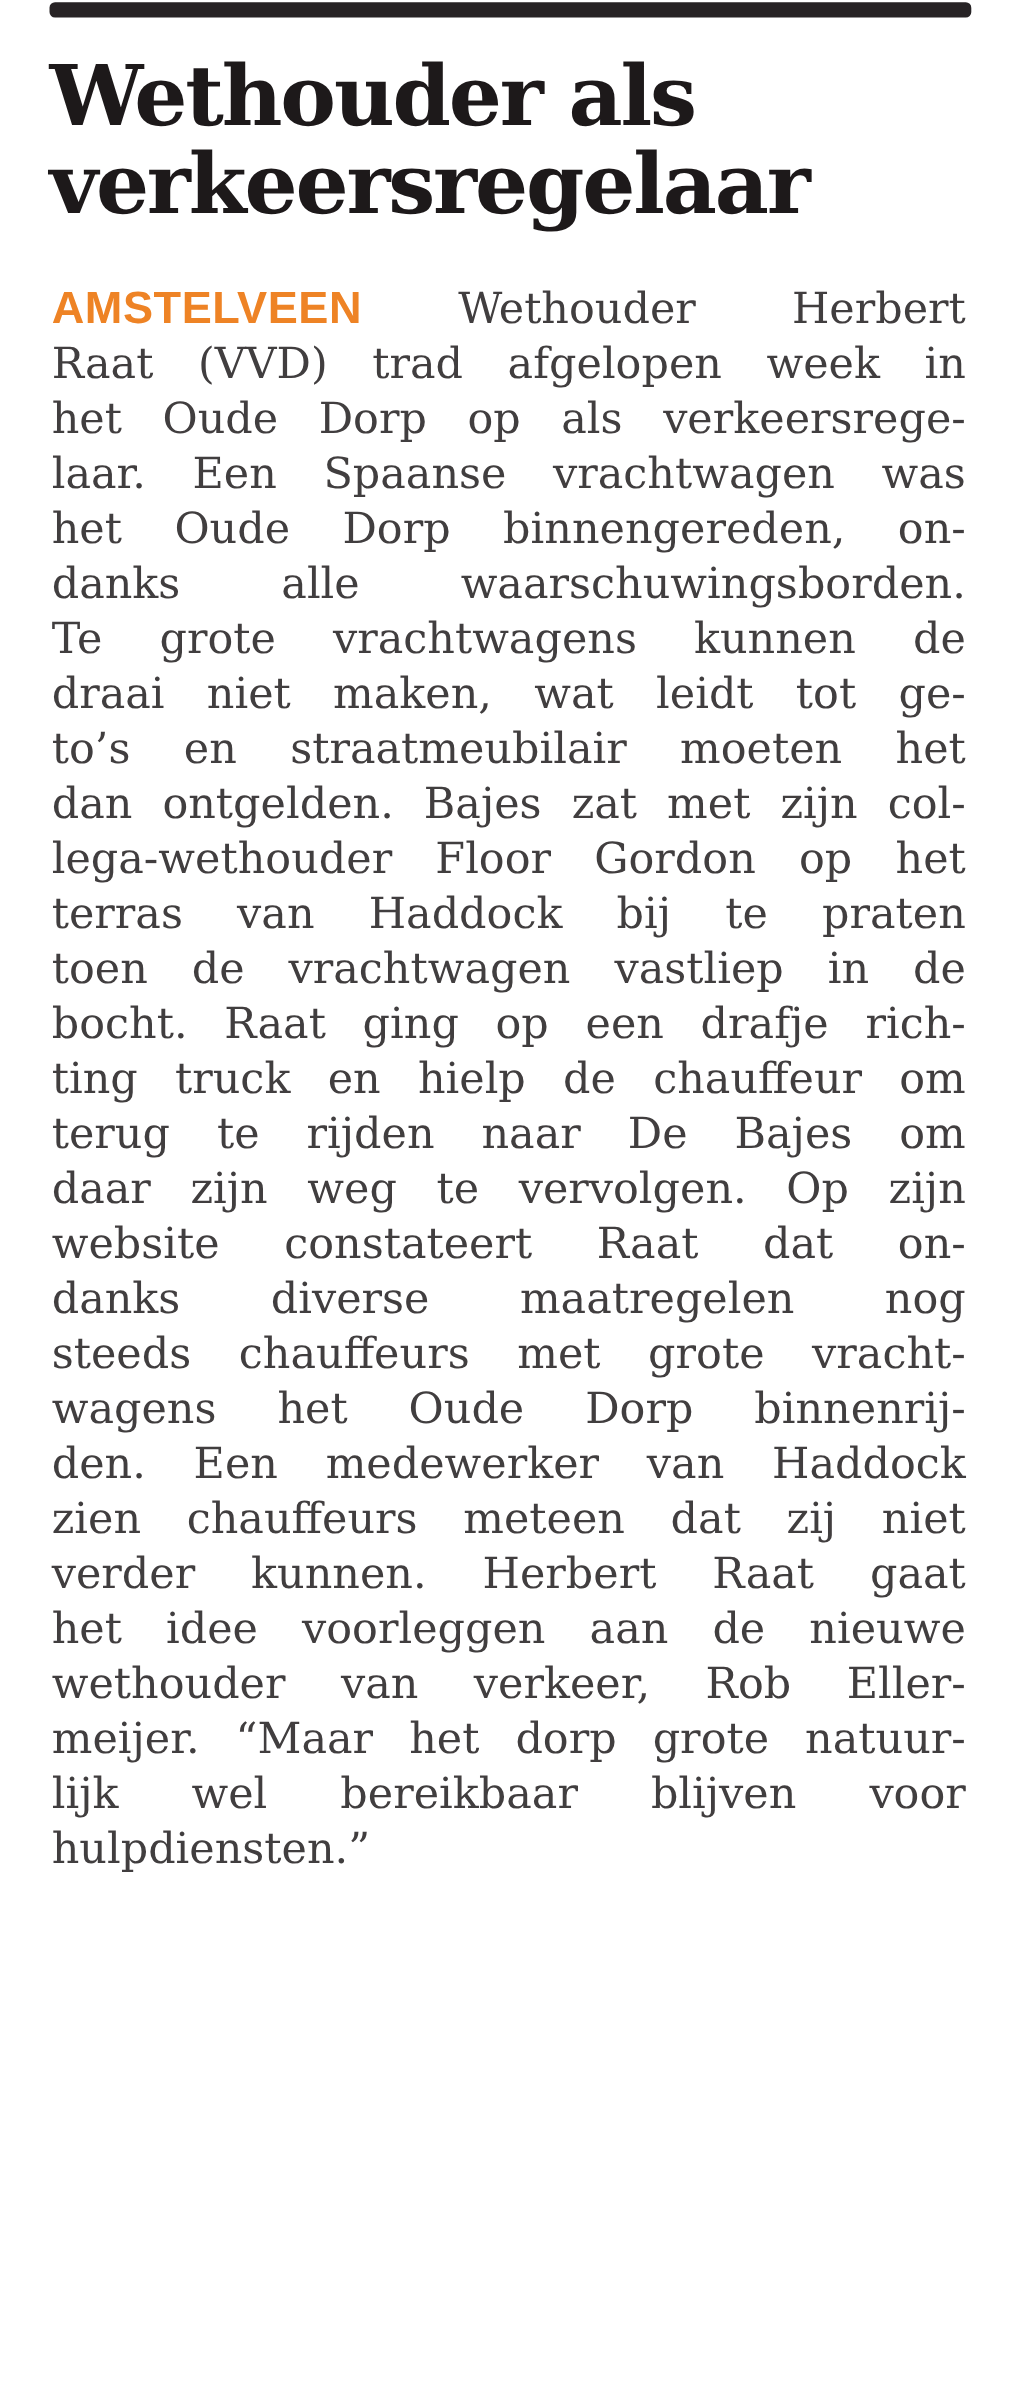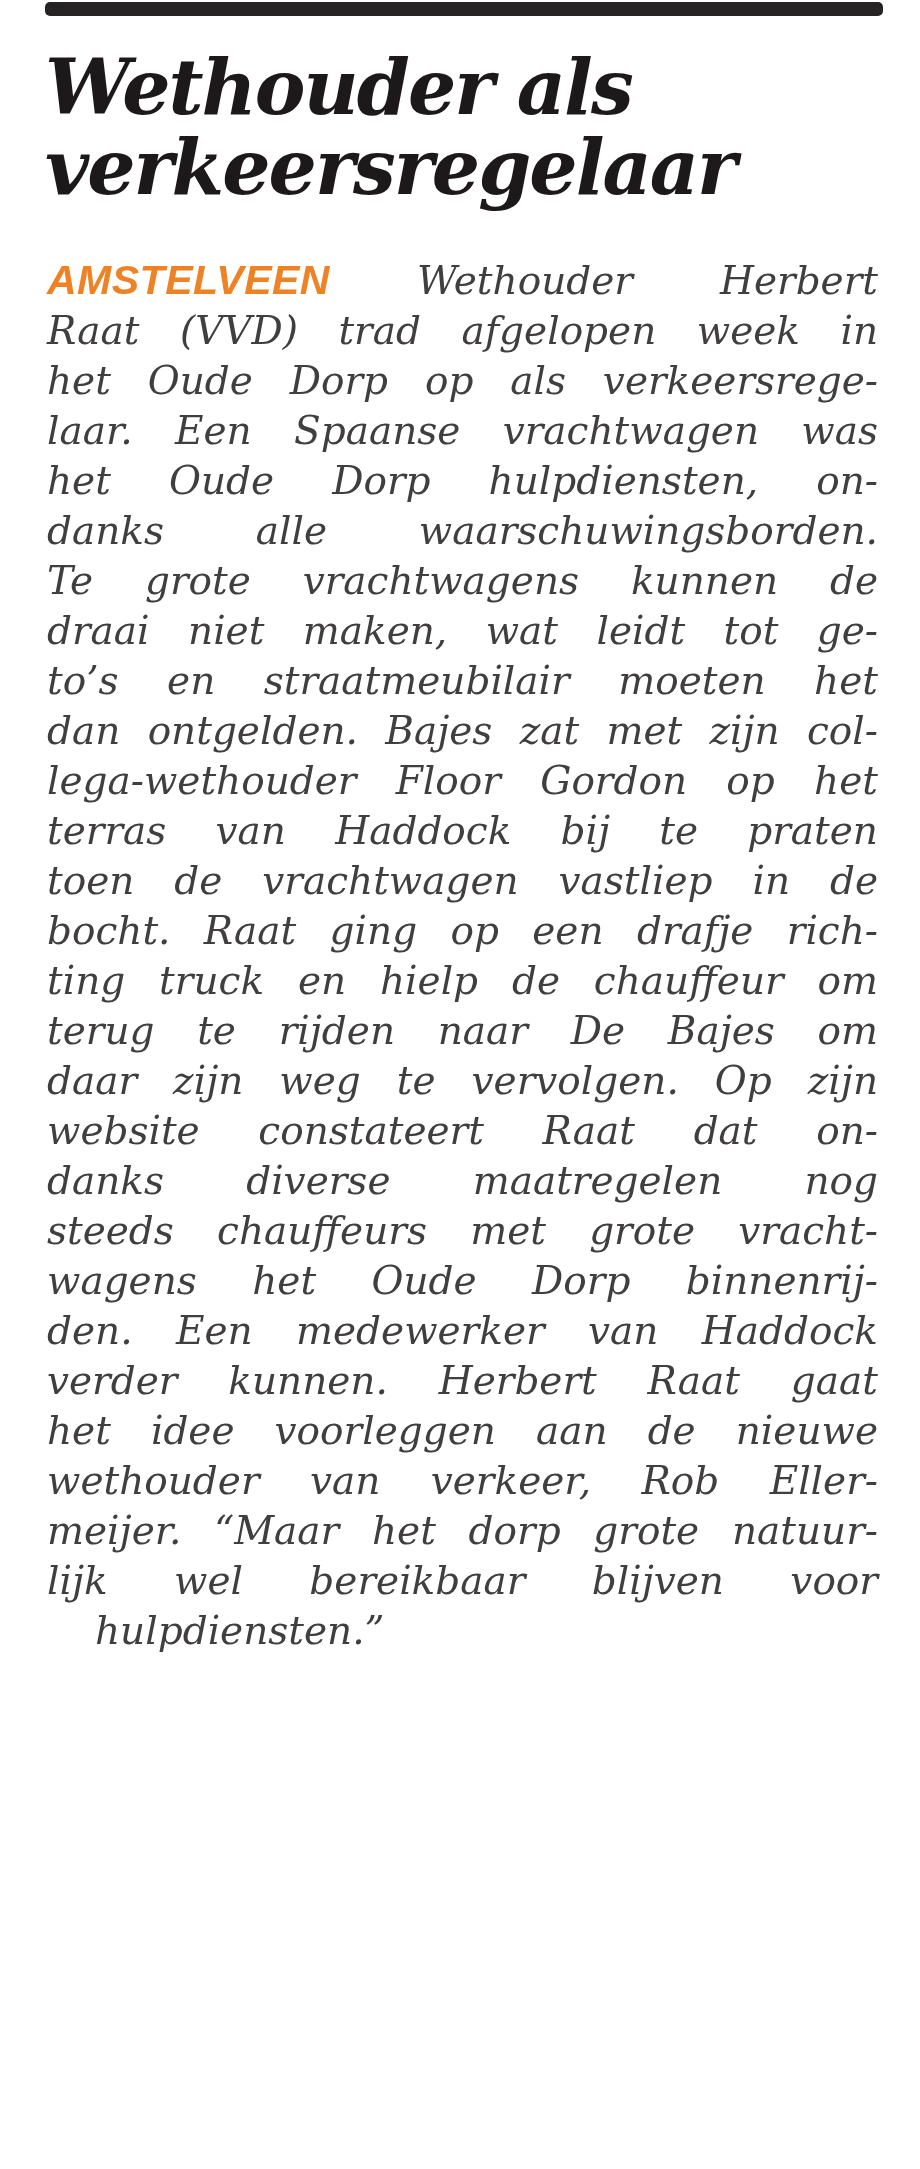--- a/index.html
+++ b/index.html
@@ -7,21 +7,20 @@
     padding: 0;
     background: #ffffff;
   }
   .page {
     position: relative;
     width: 920px;
     height: 2169px;
     background: #ffffff;
     overflow: hidden;
     font-family: "DejaVu Serif", serif;
-    font-style: italic;
   }
   .top-rule {
     position: absolute;
     left: 45px;
     top: 2px;
     width: 838px;
     height: 14px;
     background: #272325;
     border-radius: 5px;
   }
@@ -51,21 +50,20 @@
   }
   .article-body .line {
     text-align: justify;
     text-align-last: justify;
     white-space: nowrap;
     
   }
   .article-body .line { white-space: normal; }
   .article-body .line.last {
     text-align-last: left;
-    margin-left: 48px;
   }
   .dateline {
     font-family: "Liberation Sans", sans-serif;
     font-weight: bold;
     font-size: 41px;
     letter-spacing: 0.5px;
   }
 </style>
 </head>
 <body>
@@ -78,38 +76,39 @@
     <span class="hl-line">Wethouder als</span>
     <span class="hl-line">verkeersregelaar</span>
   </h1>
 
   <div class="article-body" style="color: rgb(65, 62, 63);">
 
   <div class="line"><span class="dateline" style="color: rgb(238, 131, 37);">AMSTELVEEN</span> Wethouder Herbert</div>
       <div class="line">Raat (VVD) trad afgelopen week in</div>
       <div class="line">het Oude Dorp op als verkeersrege-</div>
       <div class="line">laar. Een Spaanse vrachtwagen was</div>
-      <div class="line">het Oude Dorp hulpdiensten, on-</div>
+      <div class="line">het Oude Dorp binnengereden, on-</div>
       <div class="line">danks alle waarschuwingsborden.</div>
       <div class="line">Te grote vrachtwagens kunnen de</div>
       <div class="line">draai niet maken, wat leidt tot ge-</div>
       <div class="line">to’s en straatmeubilair moeten het</div>
       <div class="line">dan ontgelden. Bajes zat met zijn col-</div>
       <div class="line">lega-wethouder Floor Gordon op het</div>
       <div class="line">terras van Haddock bij te praten</div>
       <div class="line">toen de vrachtwagen vastliep in de</div>
       <div class="line">bocht. Raat ging op een drafje rich-</div>
       <div class="line">ting truck en hielp de chauffeur om</div>
       <div class="line">terug te rijden naar De Bajes om</div>
       <div class="line">daar zijn weg te vervolgen. Op zijn</div>
       <div class="line">website constateert Raat dat on-</div>
       <div class="line">danks diverse maatregelen nog</div>
       <div class="line">steeds chauffeurs met grote vracht-</div>
       <div class="line">wagens het Oude Dorp binnenrij-</div>
       <div class="line">den. Een medewerker van Haddock</div>
+      <div class="line">zien chauffeurs meteen dat zij niet</div>
       <div class="line">verder kunnen. Herbert Raat gaat</div>
       <div class="line">het idee voorleggen aan de nieuwe</div>
       <div class="line">wethouder van verkeer, Rob Eller-</div>
       <div class="line">meijer. “Maar het dorp grote natuur-</div>
       <div class="line">lijk wel bereikbaar blijven voor</div>
       <div class="line last">hulpdiensten.”</div>
     </div>
 
 </div>
 

